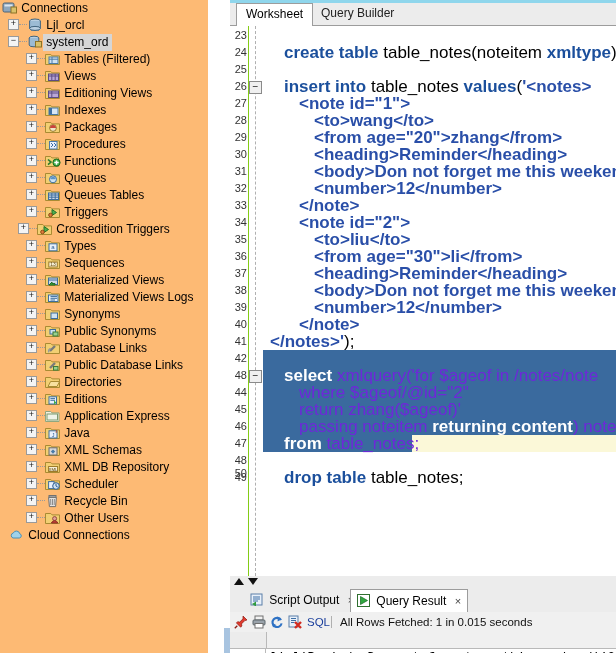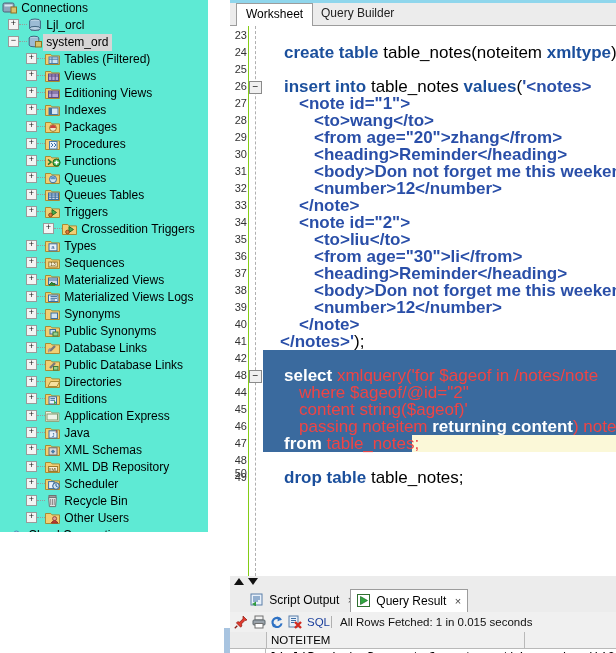--- a/index.html
+++ b/index.html
@@ -6,22 +6,22 @@
   body{
     width:616px;height:653px;overflow:hidden;
     background:#ffffff;
     font-family:"Liberation Sans",sans-serif;
     font-size:12px;color:#000;
   }
   #app{position:relative;width:616px;height:653px;}
 
   
   #left{
-    position:absolute;left:0;top:0;width:208px;height:532px;
-    background:#5eead4;overflow:hidden;
+    position:absolute;left:0;top:0;width:208px;height:653px;
+    background:#fdba74;overflow:hidden;
   }
   .tree-row{
     position:relative;height:17px;line-height:17px;white-space:nowrap;
     font-size:12px;
   }
   .tree-row .lbl{display:inline-block;vertical-align:top;}
   .tree-row.sel .lbl{background:#d6d6d6;}
   .expander{
     display:inline-block;width:9px;height:9px;line-height:7px;
     border:1px solid #9a9a9a;background:#f4f4f4;color:#222;
@@ -66,21 +66,21 @@
 
   .cl{position:absolute;left:0;height:17px;line-height:17px;white-space:pre;
       font-family:Liberation Sans, sans-serif;font-size:17px;text-align:center;}
   .kw{color:#1b4f9c;font-weight:bold;}
   .pl{color:#000000;}
   .str{color:#2a4fa8;font-weight:bold;}
   .selrow{position:absolute;left:0;width:353px;height:17px;background:#3a6a9e;}
   .curline{position:absolute;height:17px;background:#fbf8d8;}
   .cl.onsel{color:#ffffff;}
   .cl.onsel .kw{color:#ffffff;font-weight:bold;}
-  .cl.onsel .pl{color:#ef4444;}
+  .cl.onsel .pl{color:#6d28d9;}
   #watermark{position:absolute;left:207px;top:200px;width:30px;height:30px;opacity:.22;}
 
   
   #scrollarrows{position:absolute;left:0;top:576px;width:386px;height:12px;background:#ececec;
                 border-bottom:1px solid #9c9c9c;}
   .arrw{position:absolute;top:2px;width:0;height:0;}
 
   
   #bottom{position:absolute;left:0;top:588px;width:386px;height:65px;background:#ececec;}
   #btabs{position:absolute;left:0;top:0;width:386px;height:24px;background:#ececec;
@@ -185,21 +185,21 @@
               <line x1="3.5" y1="7" x2="13.5" y2="7" stroke="#3d6e9e"></line>
               <line x1="3.5" y1="9.2" x2="13.5" y2="9.2" stroke="#3d6e9e"></line>
               <line x1="6.8" y1="5" x2="6.8" y2="11.5" stroke="#3d6e9e"></line>
               <line x1="10.2" y1="5" x2="10.2" y2="11.5" stroke="#3d6e9e"></line>
             </svg></span><span class="lbl">&nbsp;Queues Tables&nbsp;</span></div>
         <div class="tree-row" style="top:204px;padding-left:26px;position:absolute;left:0;width:208px;"><span class="expander">+</span><span class="dots"></span><span class="ico"><svg width="16" height="14" viewBox="0 0 16 14">
               <path d="M0.5 2.5 l0 10 l14 0 l0 -8.6 l-7.4 0 l-1.3 -1.4 z" fill="#f2cf73" stroke="#a98b33"></path>
               <path d="M7 4.5 l4.5 3 l-4.5 3 z" fill="#4cae4c" stroke="#27702a"></path>
               <circle cx="5.5" cy="10" r="1.8" fill="#e07b3b" stroke="#8d4a18"></circle>
             </svg></span><span class="lbl">&nbsp;Triggers&nbsp;</span></div>
-        <div class="tree-row" style="top:221px;padding-left:43px;position:absolute;left:0;width:208px;"><span class="expander">+</span><span class="dots"></span><span class="ico"><svg width="16" height="14" viewBox="0 0 16 14">
+        <div class="tree-row" style="top:221px;padding-left:18px;position:absolute;left:0;width:208px;"><span class="expander">+</span><span class="dots"></span><span class="ico"><svg width="16" height="14" viewBox="0 0 16 14">
               <path d="M0.5 2.5 l0 10 l14 0 l0 -8.6 l-7.4 0 l-1.3 -1.4 z" fill="#f2cf73" stroke="#a98b33"></path>
               <path d="M7 4.5 l4.5 3 l-4.5 3 z" fill="#4cae4c" stroke="#27702a"></path>
               <circle cx="5.5" cy="10" r="1.8" fill="#e07b3b" stroke="#8d4a18"></circle>
             </svg></span><span class="lbl">&nbsp;Crossedition Triggers&nbsp;</span></div>
         <div class="tree-row" style="top:238px;padding-left:26px;position:absolute;left:0;width:208px;"><span class="expander">+</span><span class="dots"></span><span class="ico"><svg width="16" height="14" viewBox="0 0 16 14">
               <path d="M0.5 2.5 l0 10 l14 0 l0 -8.6 l-7.4 0 l-1.3 -1.4 z" fill="#f2cf73" stroke="#a98b33"></path>
               <rect x="4" y="4.8" width="8" height="7" fill="#e9f1fb" stroke="#3d6e9e"></rect>
               <text x="8" y="10.3" font-size="6" fill="#2a5d94" text-anchor="middle" font-family="sans-serif">a</text>
             </svg></span><span class="lbl">&nbsp;Types&nbsp;</span></div>
         <div class="tree-row" style="top:255px;padding-left:26px;position:absolute;left:0;width:208px;"><span class="expander">+</span><span class="dots"></span><span class="ico"><svg width="16" height="14" viewBox="0 0 16 14">
@@ -367,24 +367,24 @@
           <div class="cl" style="top:137px;left:51px"><span class="str">&lt;body&gt;Don not forget me this weekend!&lt;/body&gt;</span></div>
           <div class="cl" style="top:154px;left:51px"><span class="str">&lt;number&gt;12&lt;/number&gt;</span></div>
           <div class="cl" style="top:171px;left:36px"><span class="str">&lt;/note&gt;</span></div>
           <div class="cl" style="top:188px;left:36px"><span class="str">&lt;note id="2"&gt;</span></div>
           <div class="cl" style="top:205px;left:51px"><span class="str">&lt;to&gt;liu&lt;/to&gt;</span></div>
           <div class="cl" style="top:222px;left:51px"><span class="str">&lt;from age="30"&gt;li&lt;/from&gt;</span></div>
           <div class="cl" style="top:239px;left:51px"><span class="str">&lt;heading&gt;Reminder&lt;/heading&gt;</span></div>
           <div class="cl" style="top:256px;left:51px"><span class="str">&lt;body&gt;Don not forget me this weekend!&lt;/body&gt;</span></div>
           <div class="cl" style="top:273px;left:51px"><span class="str">&lt;number&gt;12&lt;/number&gt;</span></div>
           <div class="cl" style="top:290px;left:36px"><span class="str">&lt;/note&gt;</span></div>
-          <div class="cl" style="top:307px;left:17px"><span class="str">&lt;/notes&gt;'</span><span class="pl">);</span></div>
+          <div class="cl" style="top:307px;left:7px"><span class="str">&lt;/notes&gt;'</span><span class="pl">);</span></div>
           <div class="cl onsel" style="top:341px;left:21px"><span class="kw">select </span><span class="pl">xmlquery('for $ageof in /notes/note</span></div>
           <div class="cl onsel" style="top:358px;left:36px"><span class="pl">where $ageof/@id="2"</span></div>
-          <div class="cl onsel" style="top:375px;left:36px"><span class="pl">content string($ageof)'</span></div>
+          <div class="cl onsel" style="top:375px;left:36px"><span class="pl">return zhang($ageof)'</span></div>
           <div class="cl onsel" style="top:392px;left:36px"><span class="pl">passing noteitem </span><span class="kw">returning content</span><span class="pl">) noteitem</span></div>
           <div class="cl onsel" style="top:409px;left:21px"><span class="kw">from </span><span class="pl">table_notes;</span></div>
           <div class="cl" style="top:443px;left:21px"><span class="kw">drop table </span><span class="pl">table_notes;</span></div>
         </div>
     </div>
 
     <div id="scrollarrows">
       <div class="arrw" style="left:4px;border-left:5px solid transparent;border-right:5px solid transparent;border-bottom:7px solid #111;"></div>
       <div class="arrw" style="left:18px;border-left:5px solid transparent;border-right:5px solid transparent;border-top:7px solid #111;"></div>
     </div>
@@ -449,21 +449,20 @@
           </svg>
         </span>
         <span class="tbtxt sqltxt" style="left:77px;">SQL</span>
         <span class="divider" style="left:101px;"></span>
         <span class="tbtxt" style="left:110px;">All Rows Fetched: 1 in 0.015 seconds</span>
       </div>
 
       <div id="grid">
         <div id="gridhdrrow">
           <div id="corner"></div>
-          <div id="colhdr">NOTEITEM</div>
         </div>
         <div id="rowhdr">1</div>
         <div id="cell0">liuliReminderDon not forget me this weekend!12</div>
       </div>
     </div>
 
   </div>
 </div>
 
 </body></html>

